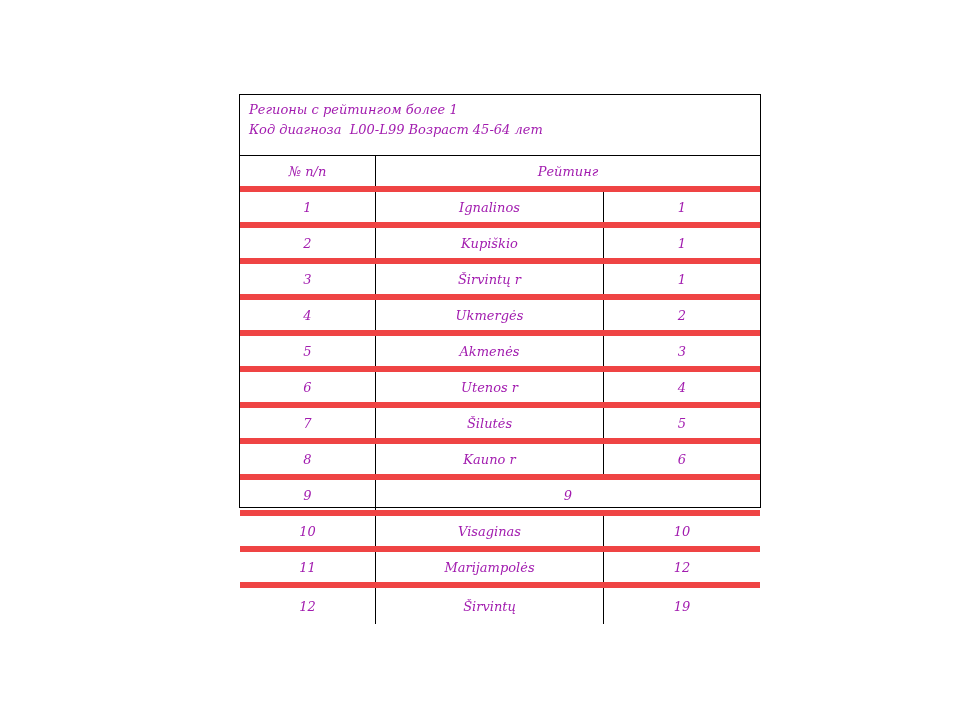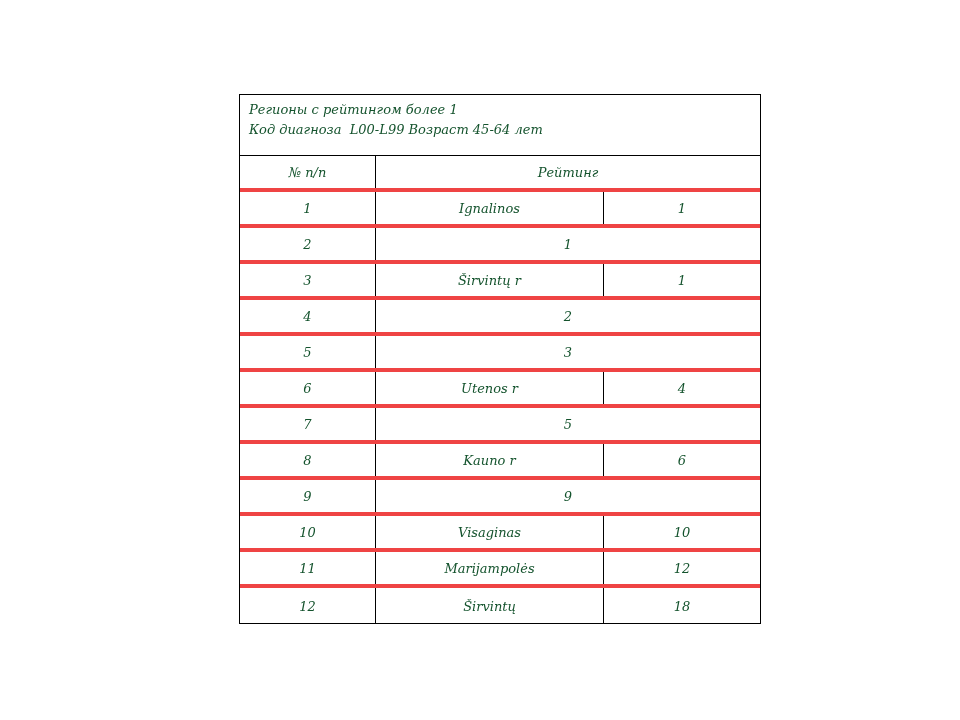--- a/index.html
+++ b/index.html
@@ -12,42 +12,42 @@
     background: #ffffff;
     position: relative;
     overflow: hidden;
     font-family: "DejaVu Serif", serif;
   }
   .report-table {
     position: absolute;
     left: 239px;
     top: 94px;
     width: 522px;
-    height: 530px;
+    height: 414px;
     box-sizing: border-box;
     border: 1px solid #000000;
-    color: #14532d;
+    color: #a21caf;
     font-style: italic;
     font-size: 13px;
   }
   .title-block {
     box-sizing: border-box;
     height: 61px;
     border-bottom: 1px solid #000000;
     padding: 5px 0 0 9px;
     line-height: 20px;
   }
   .title-line {
     white-space: pre;
   }
   .tr {
     display: flex;
     height: 36px;
     box-sizing: border-box;
-    border-bottom: 4px solid #ef4444;
+    border-bottom: 6px solid #ef4444;
   }
   .tr:last-child {
     border-bottom: none;
   }
   .td {
     box-sizing: border-box;
     display: flex;
     align-items: center;
     justify-content: center;
     text-align: center;
@@ -80,42 +80,46 @@
     <div class="td c3">Рейтинг</div>
   </div>
 
   <div class="tr">
     <div class="td c1">1</div>
     <div class="td c2">Ignalinos</div>
     <div class="td c3">1</div>
   </div>
   <div class="tr">
     <div class="td c1">2</div>
+    <div class="td c2">Kupiškio</div>
     <div class="td c3">1</div>
   </div>
   <div class="tr">
     <div class="td c1">3</div>
     <div class="td c2">Širvintų r</div>
     <div class="td c3">1</div>
   </div>
   <div class="tr">
     <div class="td c1">4</div>
+    <div class="td c2">Ukmergės</div>
     <div class="td c3">2</div>
   </div>
   <div class="tr">
     <div class="td c1">5</div>
+    <div class="td c2">Akmenės</div>
     <div class="td c3">3</div>
   </div>
   <div class="tr">
     <div class="td c1">6</div>
     <div class="td c2">Utenos r</div>
     <div class="td c3">4</div>
   </div>
   <div class="tr">
     <div class="td c1">7</div>
+    <div class="td c2">Šilutės</div>
     <div class="td c3">5</div>
   </div>
   <div class="tr">
     <div class="td c1">8</div>
     <div class="td c2">Kauno r</div>
     <div class="td c3">6</div>
   </div>
   <div class="tr">
     <div class="td c1">9</div>
     <div class="td c3">9</div>
@@ -126,16 +130,16 @@
     <div class="td c3">10</div>
   </div>
   <div class="tr">
     <div class="td c1">11</div>
     <div class="td c2">Marijampolės</div>
     <div class="td c3">12</div>
   </div>
   <div class="tr">
     <div class="td c1">12</div>
     <div class="td c2">Širvintų</div>
-    <div class="td c3">18</div>
+    <div class="td c3">19</div>
   </div>
 
 </div>
 
 </body></html>

